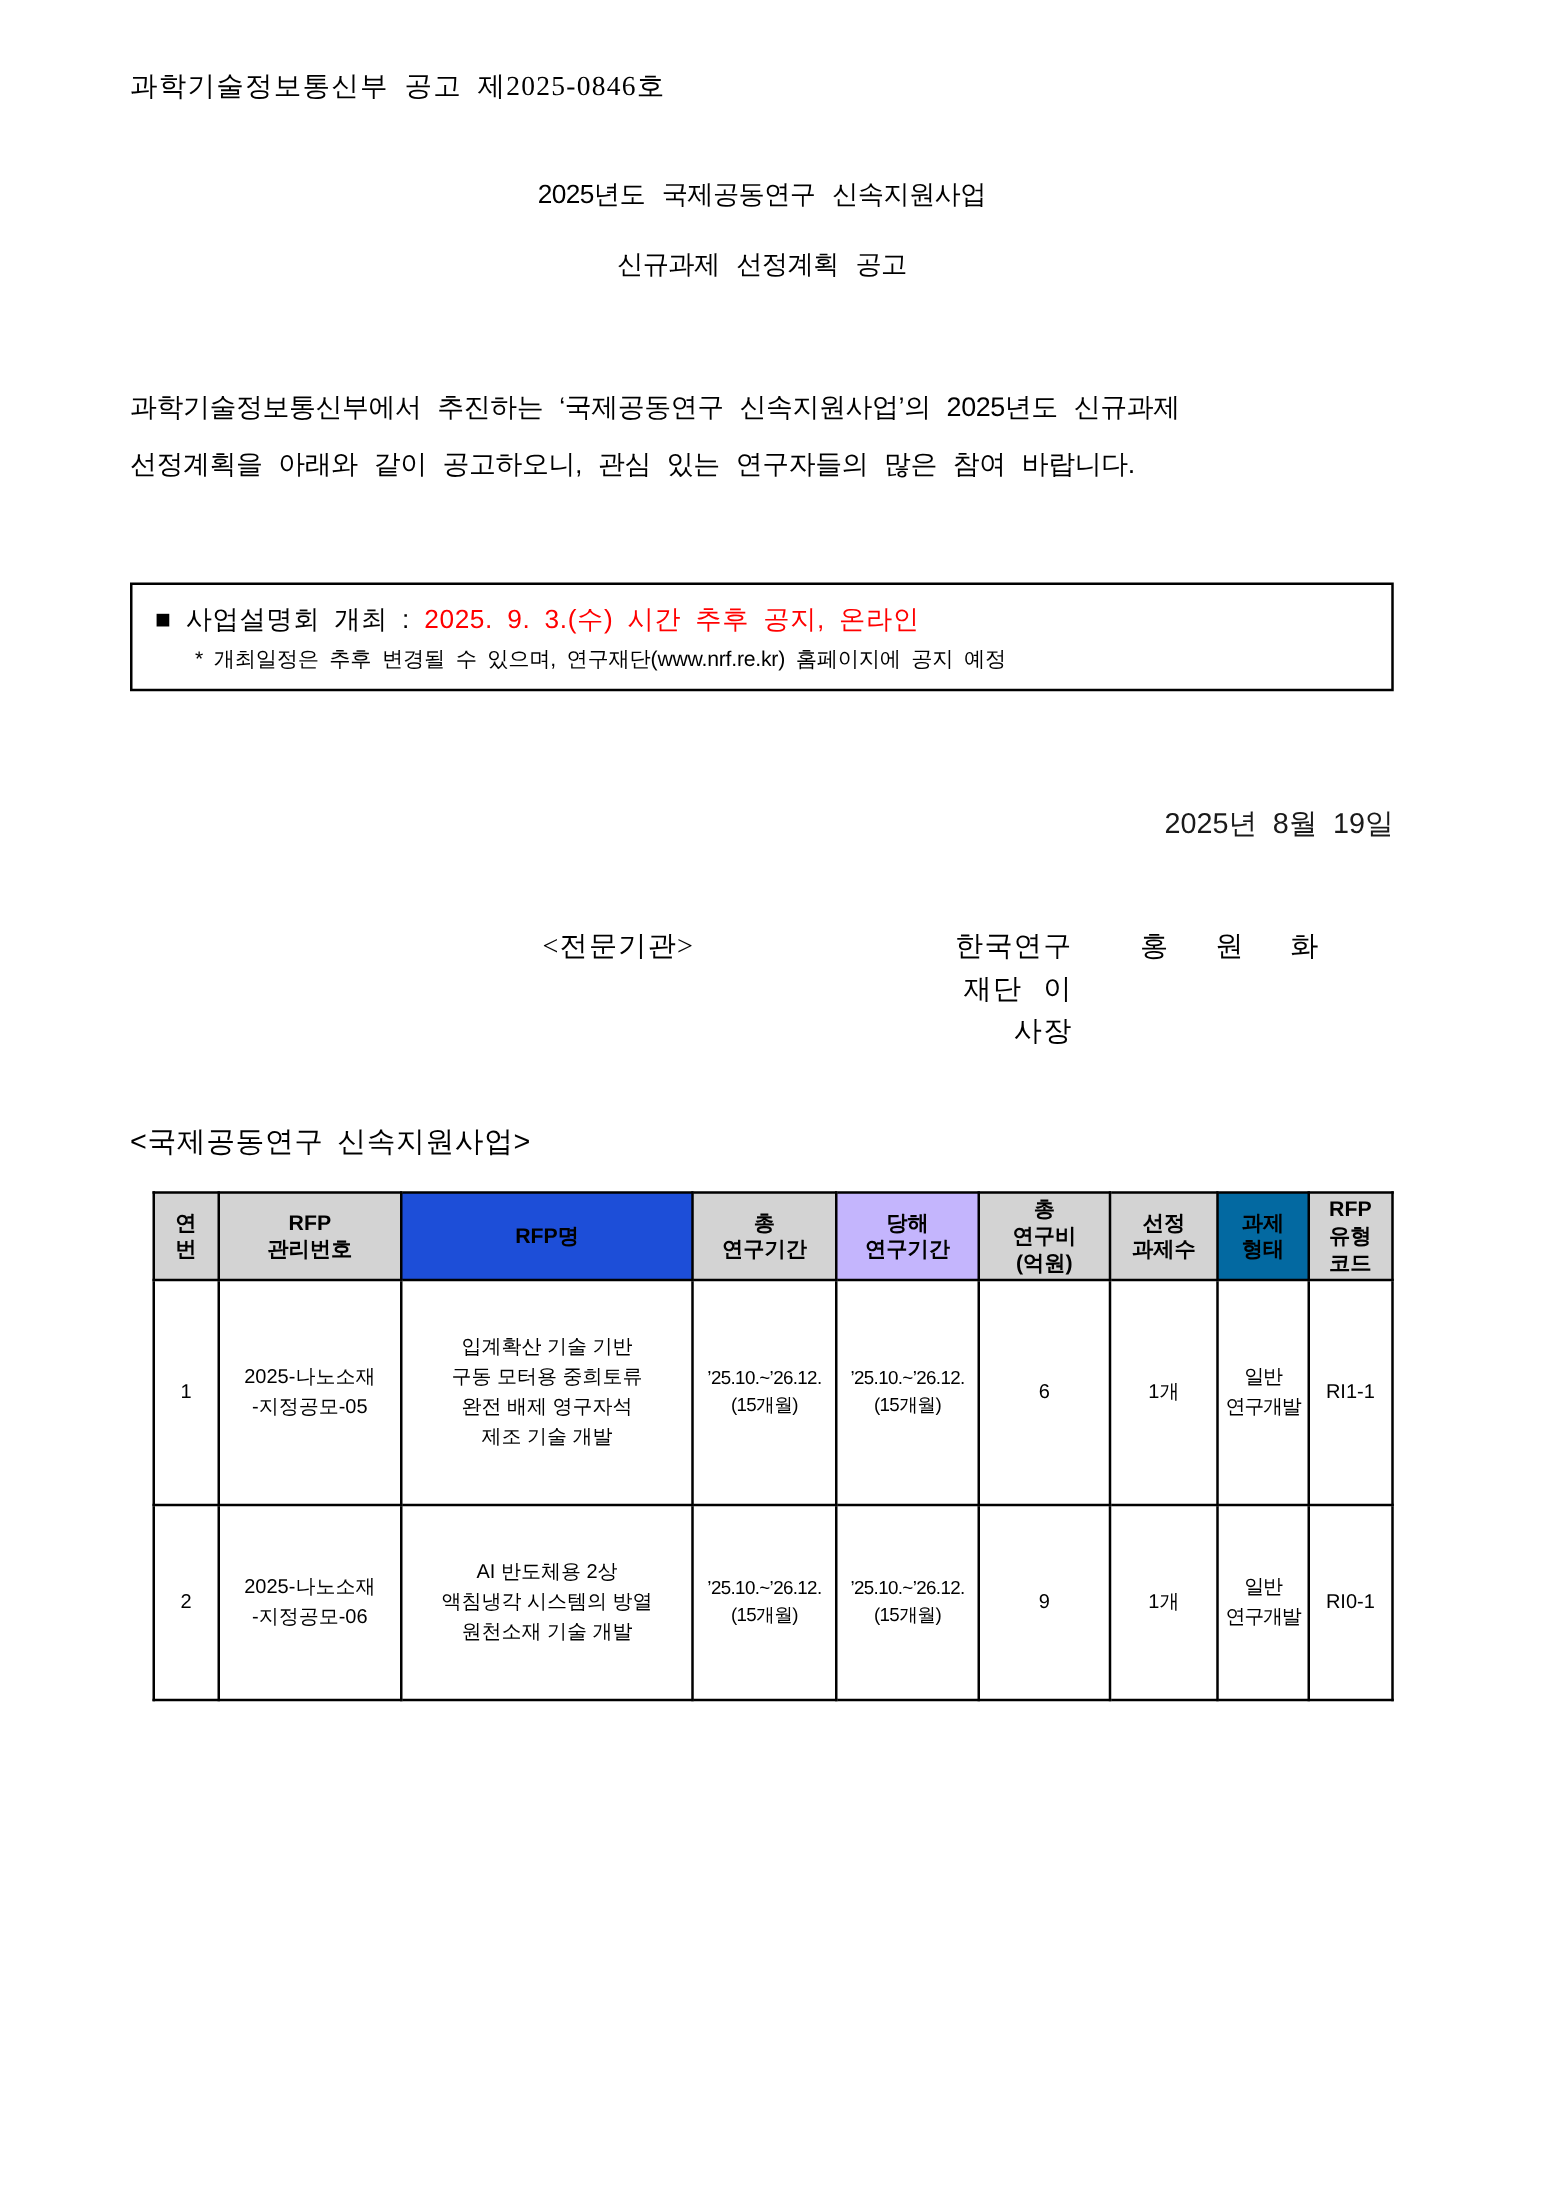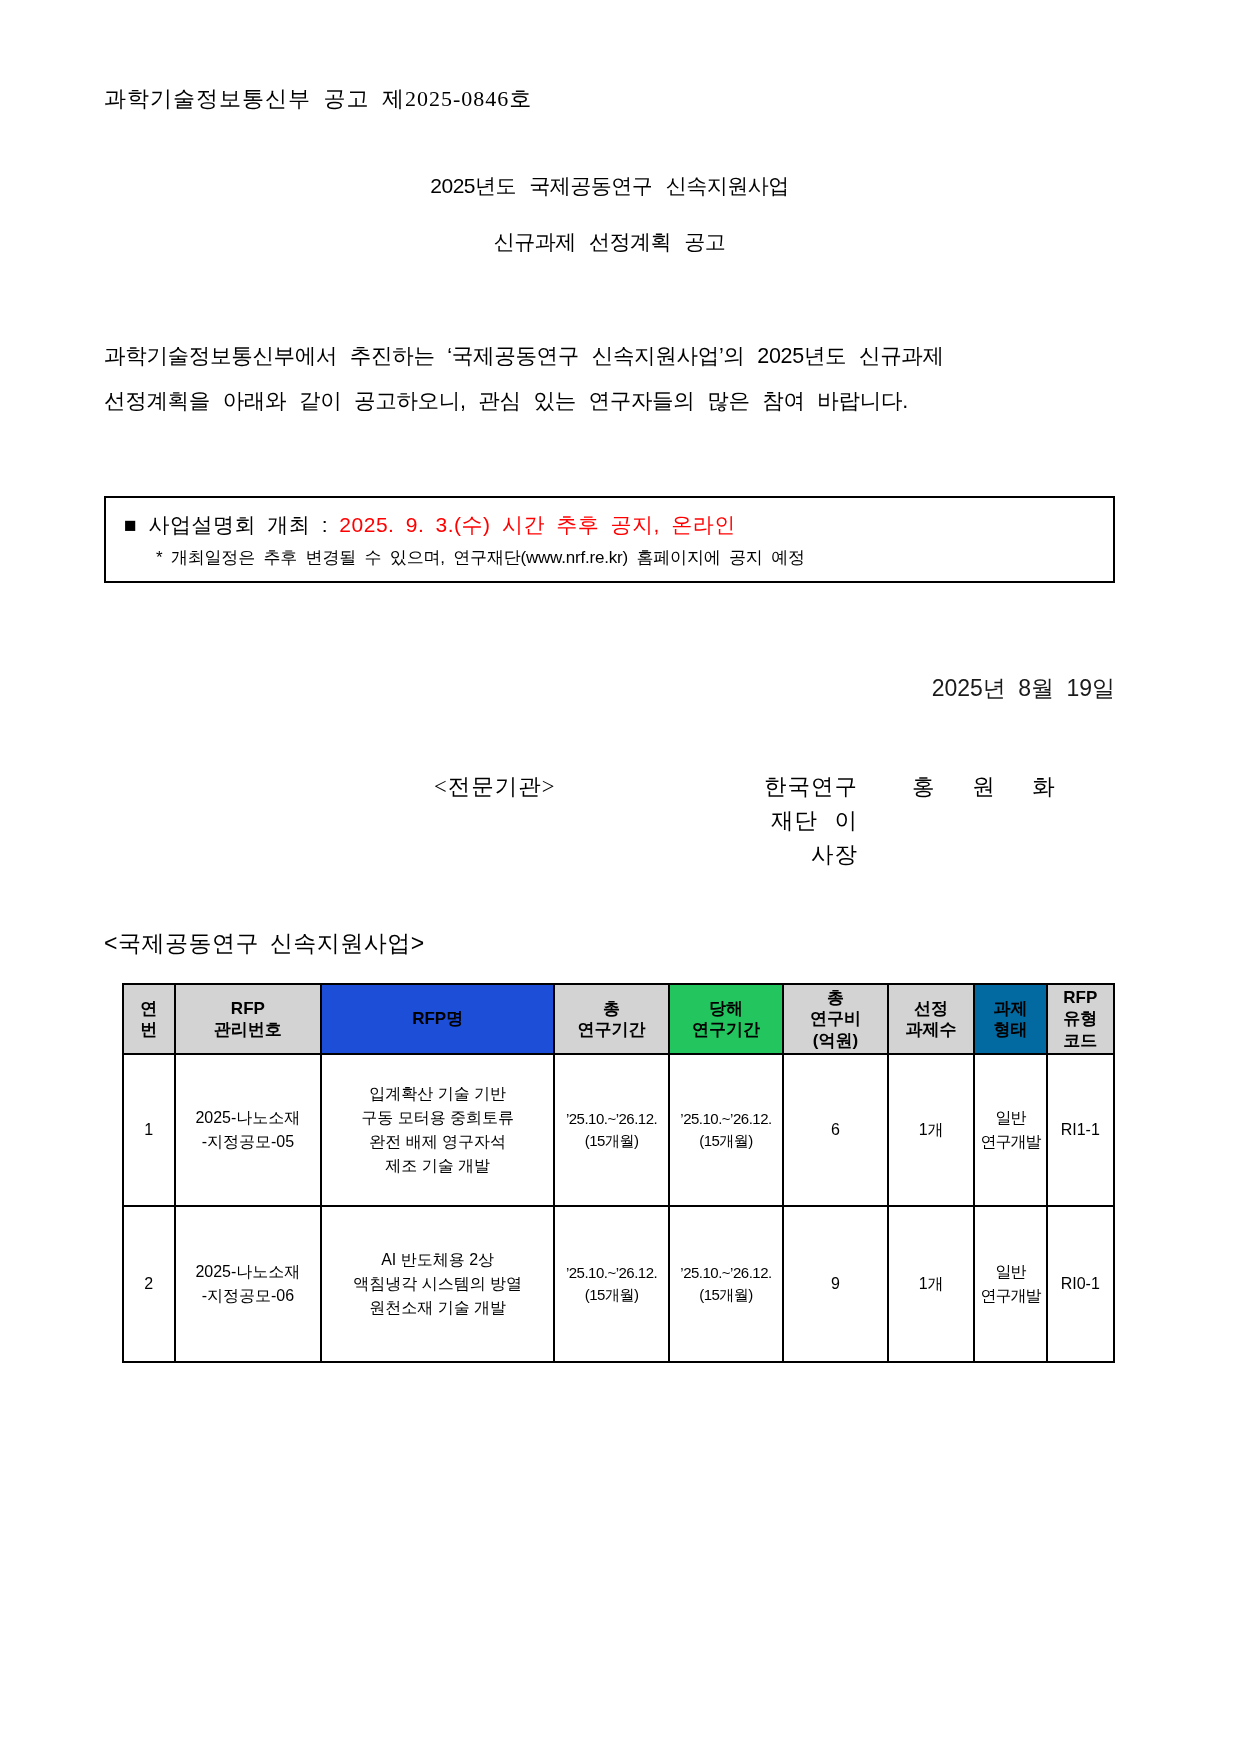--- a/index.html
+++ b/index.html
@@ -4,21 +4,21 @@
 <style>
   * { margin:0; padding:0; box-sizing:border-box; }
   html,body { background:#ffffff; }
   body {
     width:1240px; height:1753px;
     font-family:"Liberation Sans","DejaVu Sans",sans-serif;
     color:#000;
     position:relative;
     overflow:hidden;
   }
-  .page { padding:84px 125px 0 104px; }
+  .page { padding:54px 125px 0 104px; }
 
   .doc-number {
     font-family:"Liberation Serif","DejaVu Serif",serif;
     font-size:22px; letter-spacing:1px; word-spacing:6px;
   }
 
   .title-block { margin-top:44px; text-align:center; }
   .title-line {
     font-size:21px; font-weight:400; letter-spacing:-0.5px; word-spacing:8px;
     line-height:56px;
@@ -65,21 +65,21 @@
     text-align:center; vertical-align:middle;
     white-space:pre-line;
     padding:2px 3px;
   }
   table.rfp th {
     background:#d3d3d3;
     font-size:17px; font-weight:700; line-height:1.25;
     height:70px;
   }
   table.rfp td { font-size:16px; line-height:1.5; }
-  table.rfp tr.data-row-0 td { height:152px; }
+  table.rfp tr.data-row-0 td { height:180px; }
   table.rfp tr.data-row-1 td { height:156px; }
   table.rfp td.col-3, table.rfp td.col-4 { font-size:15px; letter-spacing:-0.5px;margin-left:20px; }
   table.rfp td.col-7 { letter-spacing:-1px; }
 </style>
 </head>
 <body>
 
 <div class="page">
 
   <div class="doc-number">과학기술정보통신부 공고 제2025-0846호</div>
@@ -127,21 +127,21 @@
       </colgroup>
     <thead>
         <tr>
           <th class="col-0" style="background: rgb(211, 211, 211);">연
 번</th>
           <th class="col-1" style="background: rgb(211, 211, 211);">RFP
 관리번호</th>
           <th class="col-2" style="background: #1d4ed8;">RFP명</th>
           <th class="col-3" style="background: rgb(211, 211, 211);">총
 연구기간</th>
-          <th class="col-4" style="background: #22c55e;">당해
+          <th class="col-4" style="background: #c4b5fd;">당해
 연구기간</th>
           <th class="col-5" style="background: rgb(211, 211, 211);">총
 연구비
 (억원)</th>
           <th class="col-6" style="background: rgb(211, 211, 211);">선정
 과제수</th>
           <th class="col-7" style="background: #0369a1;">과제
 형태</th>
           <th class="col-8" style="background: rgb(211, 211, 211);">RFP
 유형

